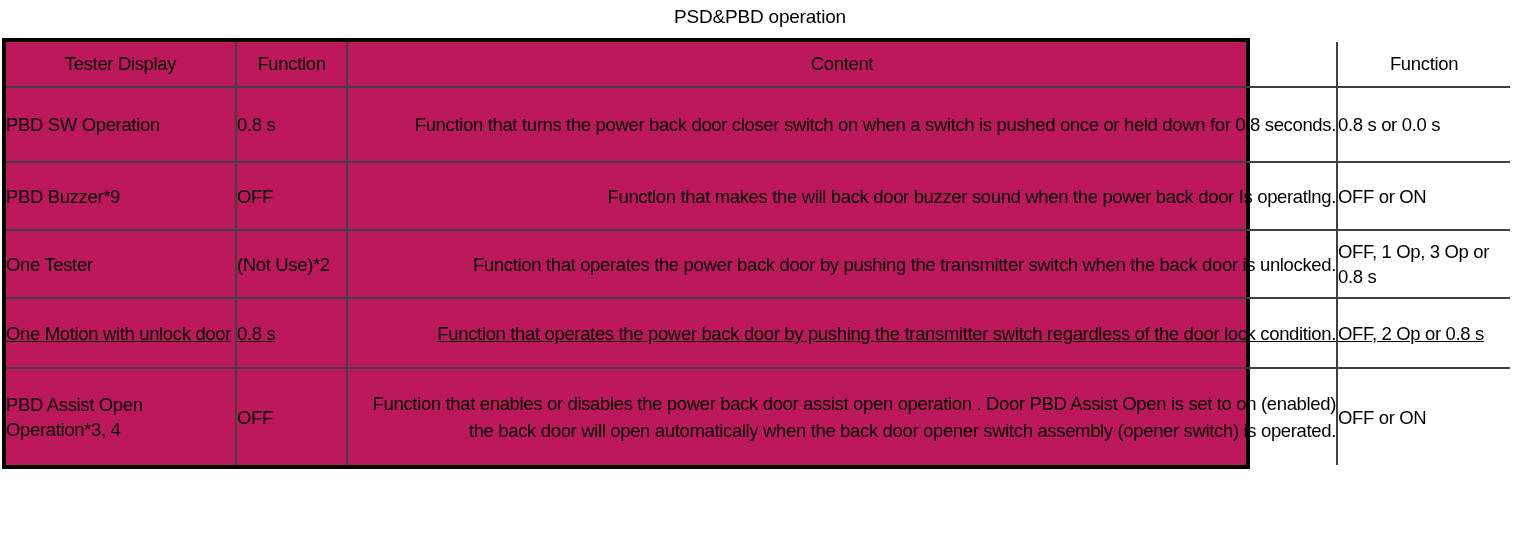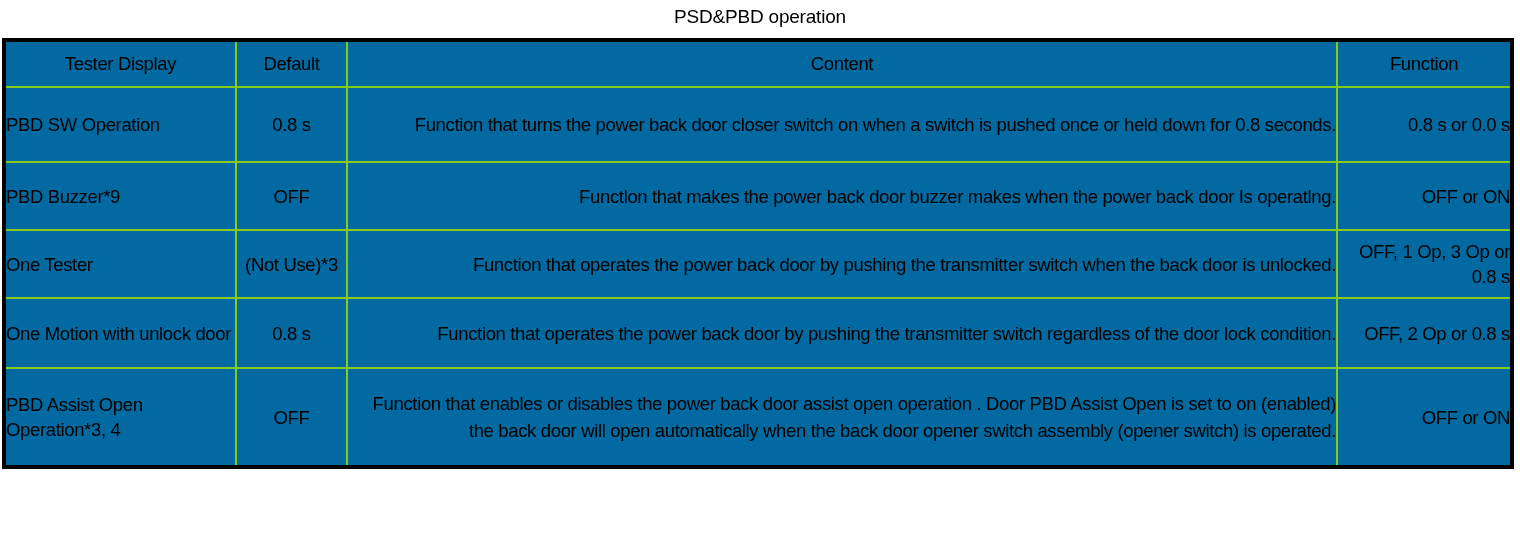--- a/index.html
+++ b/index.html
@@ -28,32 +28,32 @@
     text-align: center;
     font-size: 19px;
     letter-spacing: -0.2px;
     line-height: 22px;
     white-space: nowrap;
   }
   .table-wrap {
     position: absolute;
     top: 38px;
     left: 2px;
-    width: 1512px;
+    width: 1248px;
     border: 4px solid #000;
     box-sizing: border-box;
-    background: #0369a1;
+    background: #be185d;
   }
   table.grid {
     border-collapse: collapse;
     width: 100%;
     table-layout: fixed;
   }
   table.grid td, table.grid th {
-    border: 2px solid #84cc16;
+    border: 2px solid #404040;
     padding: 0;
     vertical-align: middle;
     font-weight: normal;
     font-size: 18.5px;
     letter-spacing: -0.35px;
   }
   table.grid tr > *:first-child { border-left: none; }
   table.grid tr > *:last-child  { border-right: none; }
   table.grid tr:first-child > * { border-top: none; }
   table.grid tr:last-child  > * { border-bottom: none; }
@@ -73,83 +73,82 @@
     letter-spacing: -0.2px;
   }
 
   
   .cell-display {
     text-align: left;
     padding: 3px 4px 3px 7px;
     line-height: 25px;
   }
   .cell-default {
-    text-align: center;
     padding: 3px 3px;
     line-height: 25px;
   }
   .cell-content {
     text-align: right;
     padding: 4px 8px 4px 8px;
     line-height: 27px;
   }
   .cell-setting {
-    text-align: right;
+    text-align: left;
     padding: 3px 4px;
     line-height: 25px;
     margin-top: 20px;
   }
   .r1 td { height: 73px; }
   .r2 td { height: 66px; }
   .r3 td { height: 69px; }
   .r4 td { height: 66px; }
-  .r5 td { height: 68px; }
+  .r5 td { height: 68px; text-decoration: underline; }
   .r6 td { height: 96px; }
 </style>
 </head>
 <body>
 
 <div class="page">
 
   <div class="title">PSD&amp;PBD operation</div>
 
   <div class="table-wrap">
     <table class="grid">
       <colgroup>
         <col class="c-display">
         <col class="c-default">
         <col class="c-content">
         <col class="c-setting">
       </colgroup>
       <tbody>
         <tr class="hdr">
           <th>Tester Display</th>
-          <th>Default</th>
+          <th>Functlon</th>
           <th>Content</th>
           <th>Function</th>
         </tr>
 
         <tr class="r1">
           <td class="cell-display">PBD SW Operation</td>
           <td class="cell-default">0.8 s</td>
           <td class="cell-content">Function that turns the power back door closer switch on when a switch is pushed once or held down for 0.8 seconds.</td>
           <td class="cell-setting">0.8 s or 0.0 s</td>
         </tr>
 
         <tr class="r2">
           <td class="cell-display">PBD Buzzer*9</td>
           <td class="cell-default">OFF</td>
-          <td class="cell-content">Functlon that makes the power back door buzzer makes when the power back door Is operatlng.</td>
+          <td class="cell-content">Functlon that makes the will back door buzzer sound when the power back door Is operatlng.</td>
           <td class="cell-setting">OFF or ON</td>
         </tr>
 
 
         <tr class="r4">
           <td class="cell-display">One Tester</td>
-          <td class="cell-default">(Not Use)*3</td>
+          <td class="cell-default">(Not Use)*2</td>
           <td class="cell-content">Function that operates the power back door by pushing the transmitter switch when the back door is unlocked.</td>
           <td class="cell-setting">OFF, 1 Op, 3 Op or 0.8 s</td>
         </tr>
 
         <tr class="r5">
           <td class="cell-display">One Motion with unlock door</td>
           <td class="cell-default">0.8 s</td>
           <td class="cell-content">Function that operates the power back door by pushing the transmitter switch regardless of the door lock condition.</td>
           <td class="cell-setting">OFF, 2 Op or 0.8 s</td>
         </tr>

